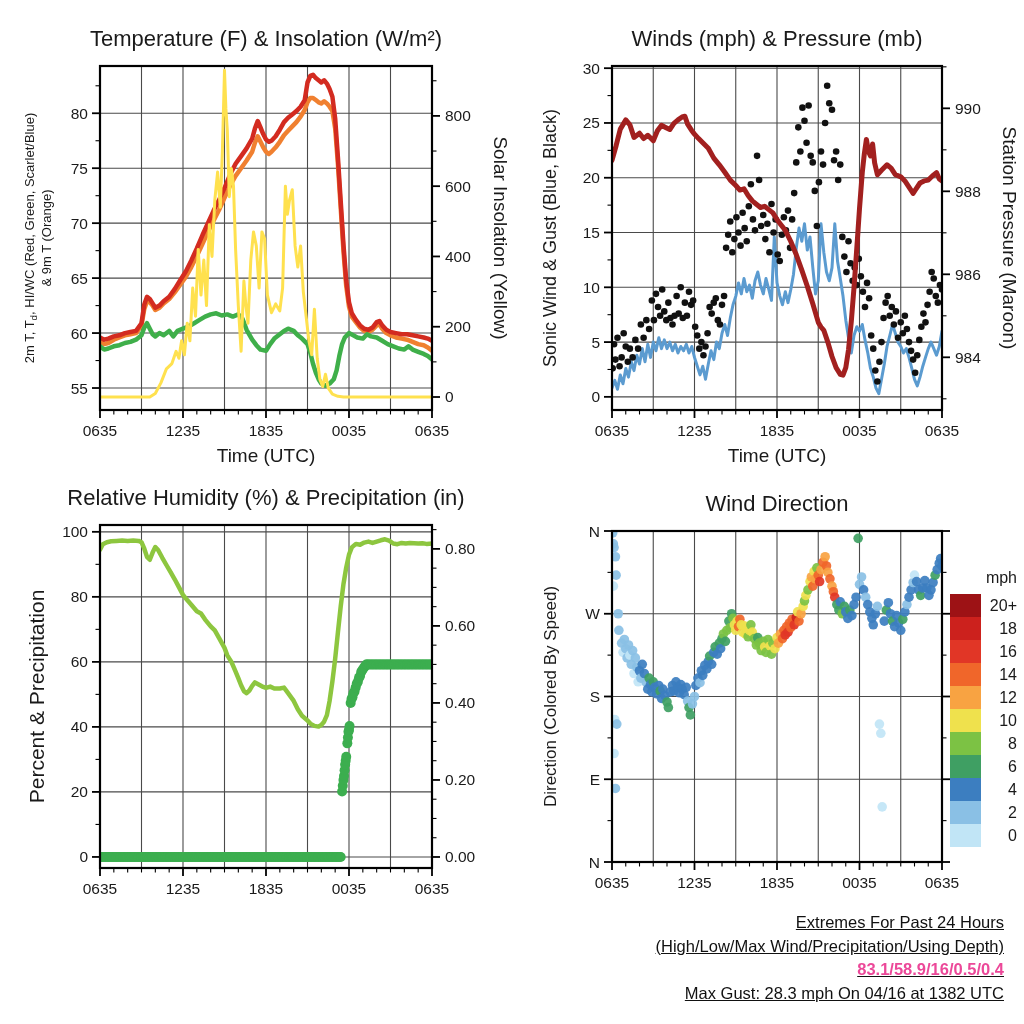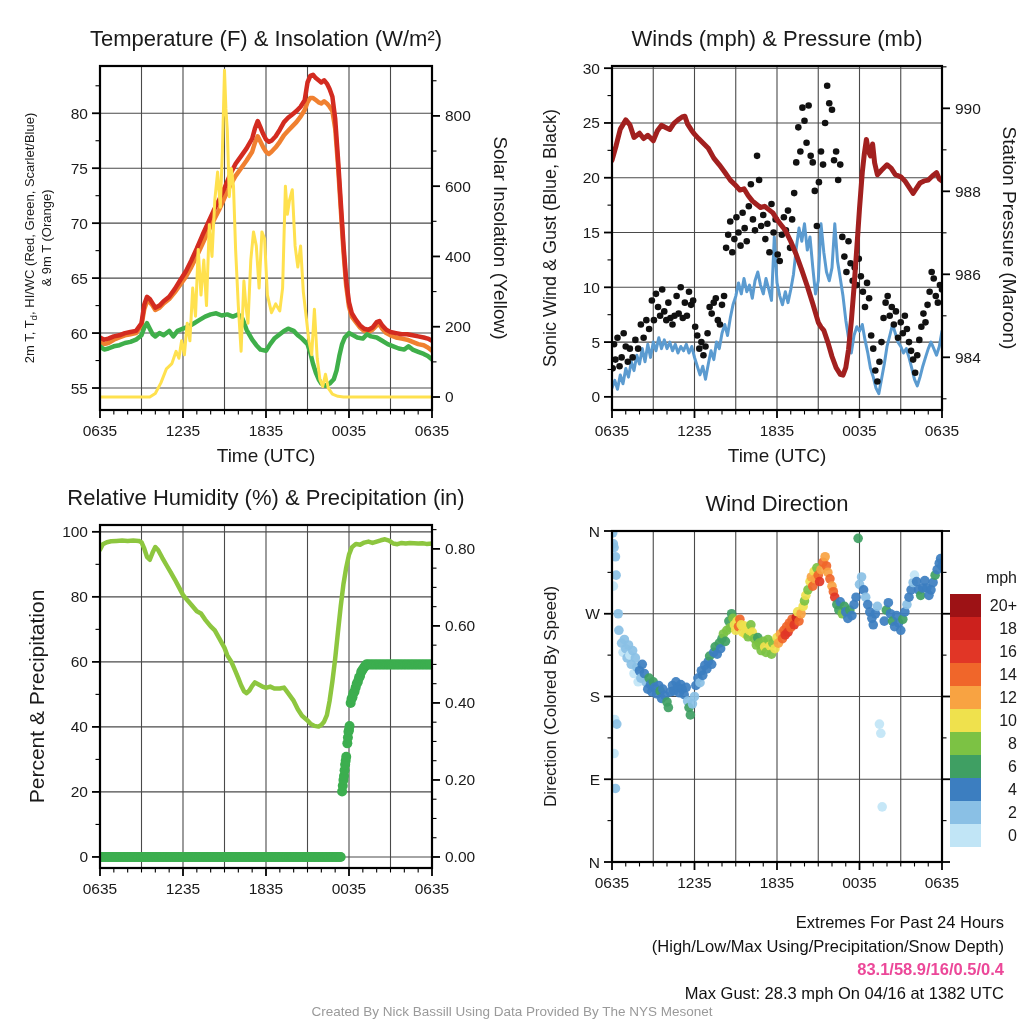--- a/index.html
+++ b/index.html
@@ -1,21 +1,21 @@
 <!DOCTYPE html>
 <html><head>
 <meta charset="utf-8">
 <style>
   html,body{margin:0;padding:0;background:#fff;}
   #root{position:relative;width:1024px;height:1024px;background:#fff;overflow:hidden;
         font-family:"Liberation Sans", sans-serif;color:#1a1a1a;}
   #charts{position:absolute;left:0;top:0;}
   .txtblock{position:absolute;font-size:16.5px;line-height:22.5px;color:#111;}
   #station-info{left:20px;top:901px;text-align:left;}
-  #extremes-info{right:20px;top:911px;text-align:right;line-height:23.5px;}
+  #extremes-info{right:20px;top:911px;text-align:right;line-height:23.5px;text-decoration:underline;}
   .red-vals{color:#ec4899;font-weight:bold;}
   #credit-line{position:absolute;left:0;right:0;top:1004px;text-align:center;
                color:#9a9a9a;font-size:13.5px;}
 </style>
 </head>
 <body>
 
 <div id="root">
   <svg id="charts" width="1024" height="1024">
       <g>
@@ -1002,19 +1002,18 @@
           <text x="1017" y="818" font-size="16" text-anchor="end" fill="#1a1a1a" font-family="Liberation Sans, sans-serif">2</text>
           <rect x="950" y="824" width="31" height="23" fill="#C1E5F6"></rect>
           <text x="1017" y="841" font-size="16" text-anchor="end" fill="#1a1a1a" font-family="Liberation Sans, sans-serif">0</text>
         </g>
       </g>
     </svg>
 
 
   <div id="extremes-info" class="txtblock">
     <div>Extremes For Past 24 Hours</div>
-    <div>(High/Low/Max Using/Precipitation/Snow Depth)</div>
+    <div>(High/Low/Max Wind/Precipitation/Using Depth)</div>
     <div class="red-vals">83.1/58.9/16/0.5/0.4</div>
     <div>Max Gust: 28.3 mph On 04/16 at 1382 UTC</div>
   </div>
 
-  <div id="credit-line">Created By Nick Bassill Using Data Provided By The NYS Mesonet</div>
 </div>
 
 </body></html>

